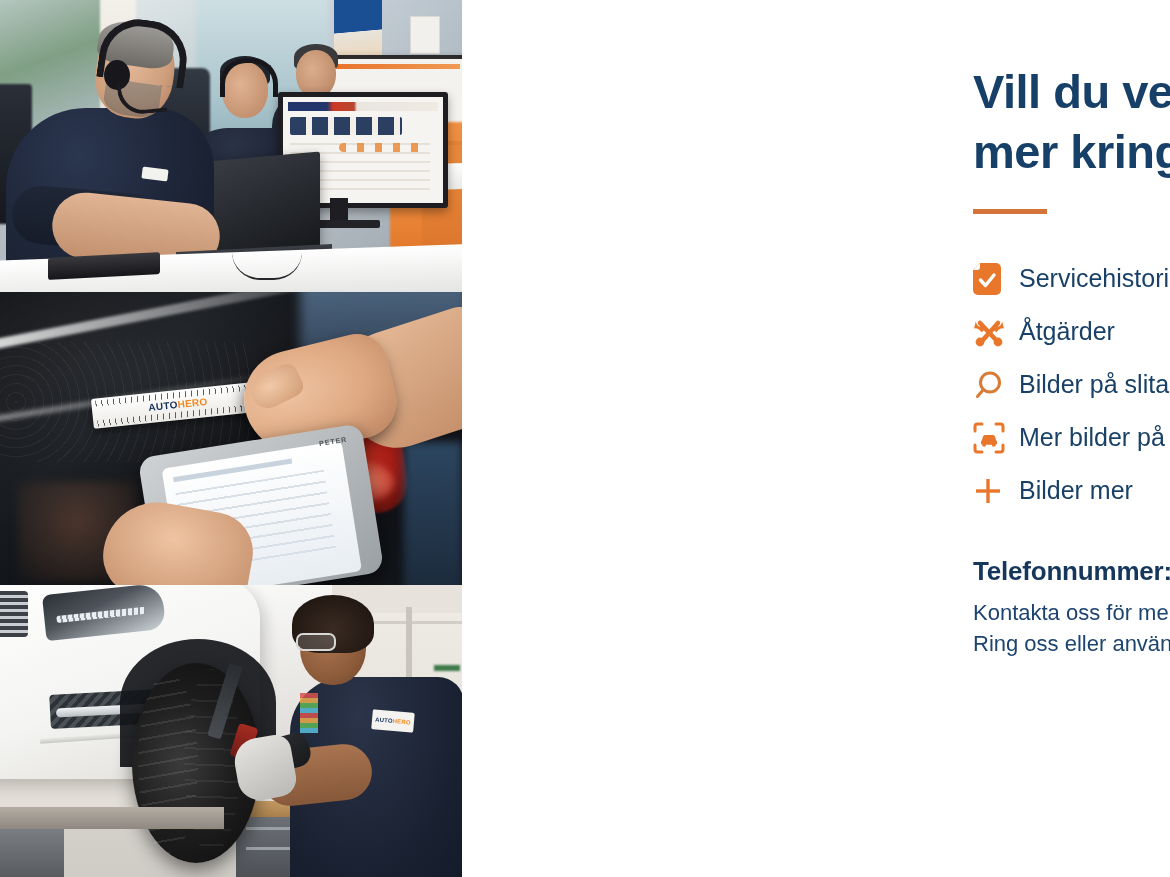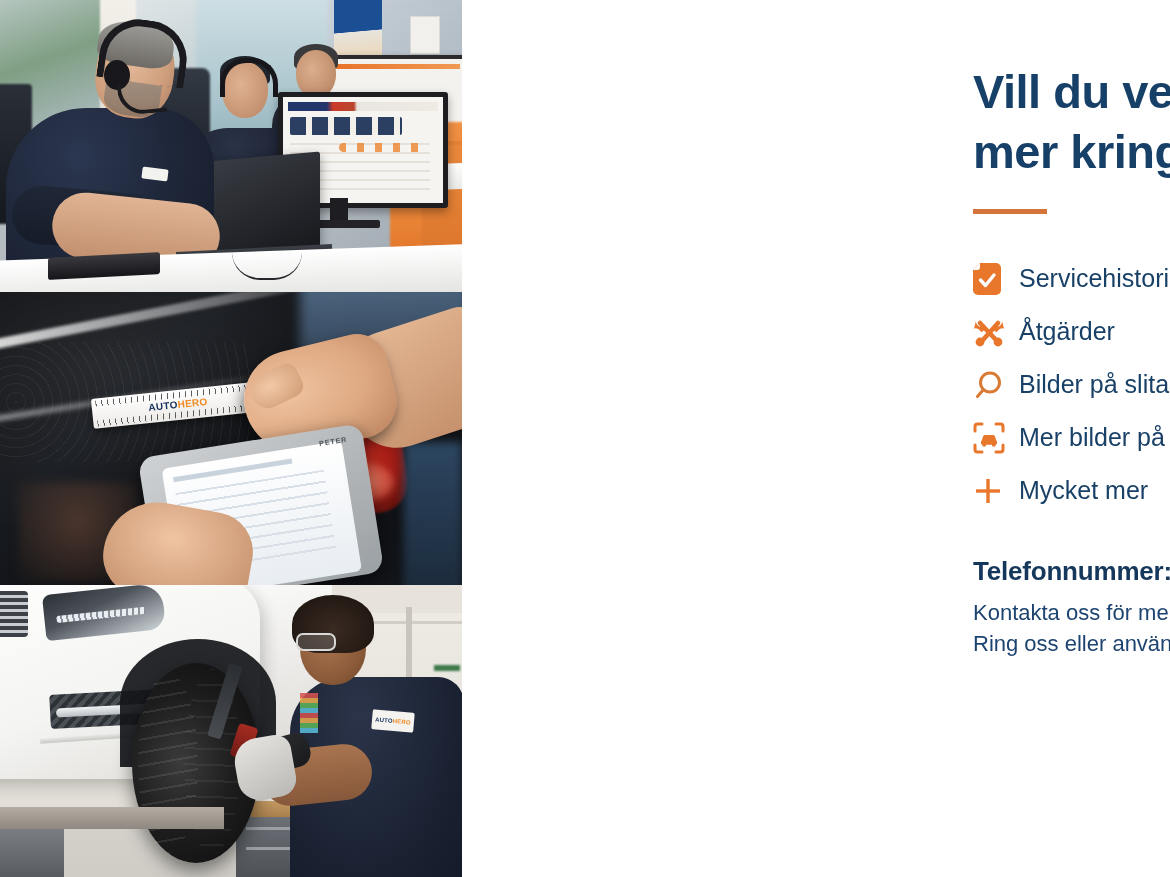--- a/index.html
+++ b/index.html
@@ -763,21 +763,21 @@
 
       <div class="feature-row">
         <span class="feature-icon">
           <svg width="30" height="30" viewBox="0 0 30 30">
             <g stroke="#E8762B" stroke-width="3.4" stroke-linecap="butt">
               <line x1="15" y1="3" x2="15" y2="27"></line>
               <line x1="3" y1="15" x2="27" y2="15"></line>
             </g>
           </svg>
         </span>
-        <span class="feature-label">Mycket mer</span>
+        <span class="feature-label">Bilder mer</span>
       </div>
 
     </div>
 
     <div class="contact">
       <div class="contact-phone">Telefonnummer: +46812411432</div>
       <div class="contact-line">Kontakta oss för mer information!</div>
       <div class="contact-line">Ring oss eller använd kontaktformuläret.</div>
     </div>
 

